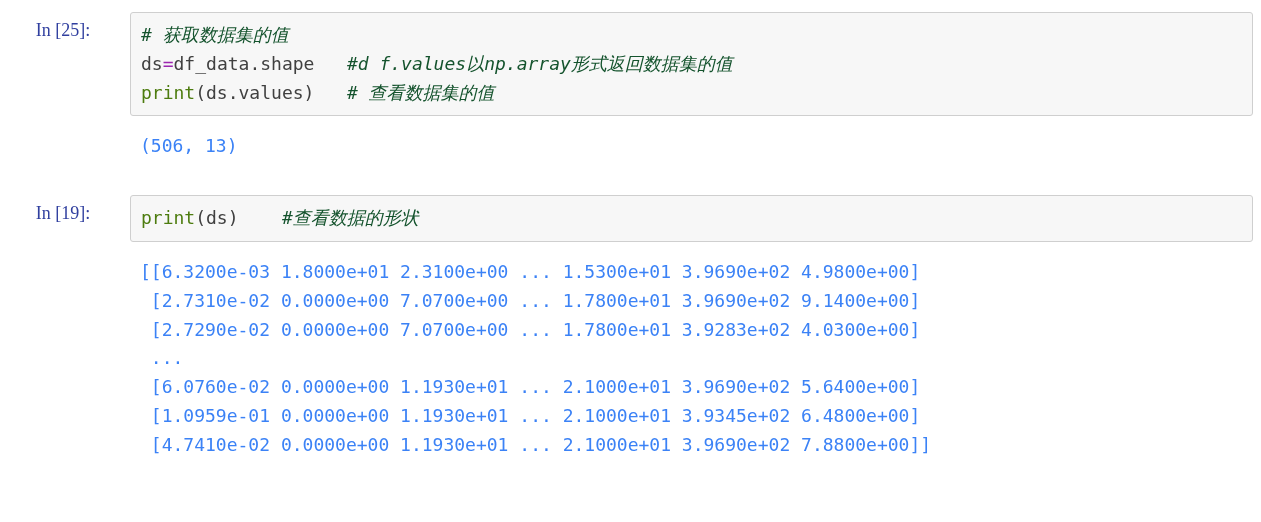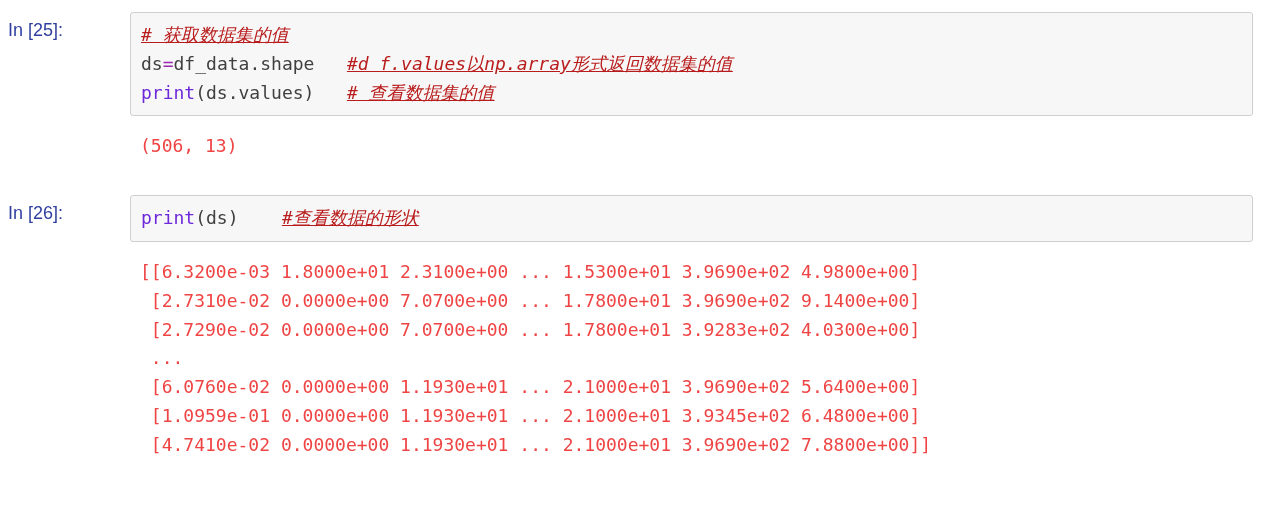--- a/index.html
+++ b/index.html
@@ -15,25 +15,25 @@
     padding: 12px 8px 24px 8px;
   }
   .cell {
     display: flex;
     align-items: flex-start;
     margin-bottom: 8px;
   }
   .prompt {
     width: 110px;
     min-width: 110px;
-    text-align: left;
+    text-align: center;
     padding: 8px 12px 0 0;
     color: #303F9F;
     white-space: nowrap;
-    font-family: Liberation Sans, sans-serif;
+    font-family: Liberation Serif, serif;
   }
   .prompt.empty {
     color: transparent;
   }
   .input-area {
     flex: 1;
     background: #f7f7f7;
     border: 1px solid #cfcfcf;
     border-radius: 3px;
     padding: 8px 10px;
@@ -41,24 +41,24 @@
     white-space: pre;
     font-family: "SimSun", "宋体", "Menlo", "Consolas", monospace;
   }
   .output-area {
     flex: 1;
     background: #ffffff;
     padding: 8px 10px;
     line-height: 1.6;
     white-space: pre;
     font-family: "Menlo", "Consolas", "DejaVu Sans Mono", "SimSun", monospace;
-    color: #ef4444;
+    color: #3b82f6;
   }
-  .tok-comment { color: #b91c1c; font-style: italic; text-decoration: underline; }
-  .tok-builtin { color: #6d28d9; }
+  .tok-comment { color: #14532d; font-style: italic; }
+  .tok-builtin { color: #4d7c0f; }
   .tok-plain   { color: #404040; }
   .tok-op      { color: #9C27B0; }
 </style>
 </head>
 <body>
 
 <div class="nb">
 
   <div class="cell">
     <div class="prompt">In [25]:</div>
@@ -68,21 +68,21 @@
   </div>
 
   <div class="cell">
     <div class="prompt empty">&nbsp;</div>
     <div class="output-area">(506, 13)</div>
   </div>
 
   <div style="height:18px"></div>
 
   <div class="cell">
-    <div class="prompt">In [26]:</div>
+    <div class="prompt">In [19]:</div>
     <div class="input-area"><span class="tok-builtin">print</span><span class="tok-plain">(ds)    </span><span class="tok-comment">#查看数据的形状</span></div>
   </div>
 
   <div class="cell">
     <div class="prompt empty">&nbsp;</div>
     <div class="output-area">[[6.3200e-03 1.8000e+01 2.3100e+00 ... 1.5300e+01 3.9690e+02 4.9800e+00]
  [2.7310e-02 0.0000e+00 7.0700e+00 ... 1.7800e+01 3.9690e+02 9.1400e+00]
  [2.7290e-02 0.0000e+00 7.0700e+00 ... 1.7800e+01 3.9283e+02 4.0300e+00]
  ...
  [6.0760e-02 0.0000e+00 1.1930e+01 ... 2.1000e+01 3.9690e+02 5.6400e+00]

